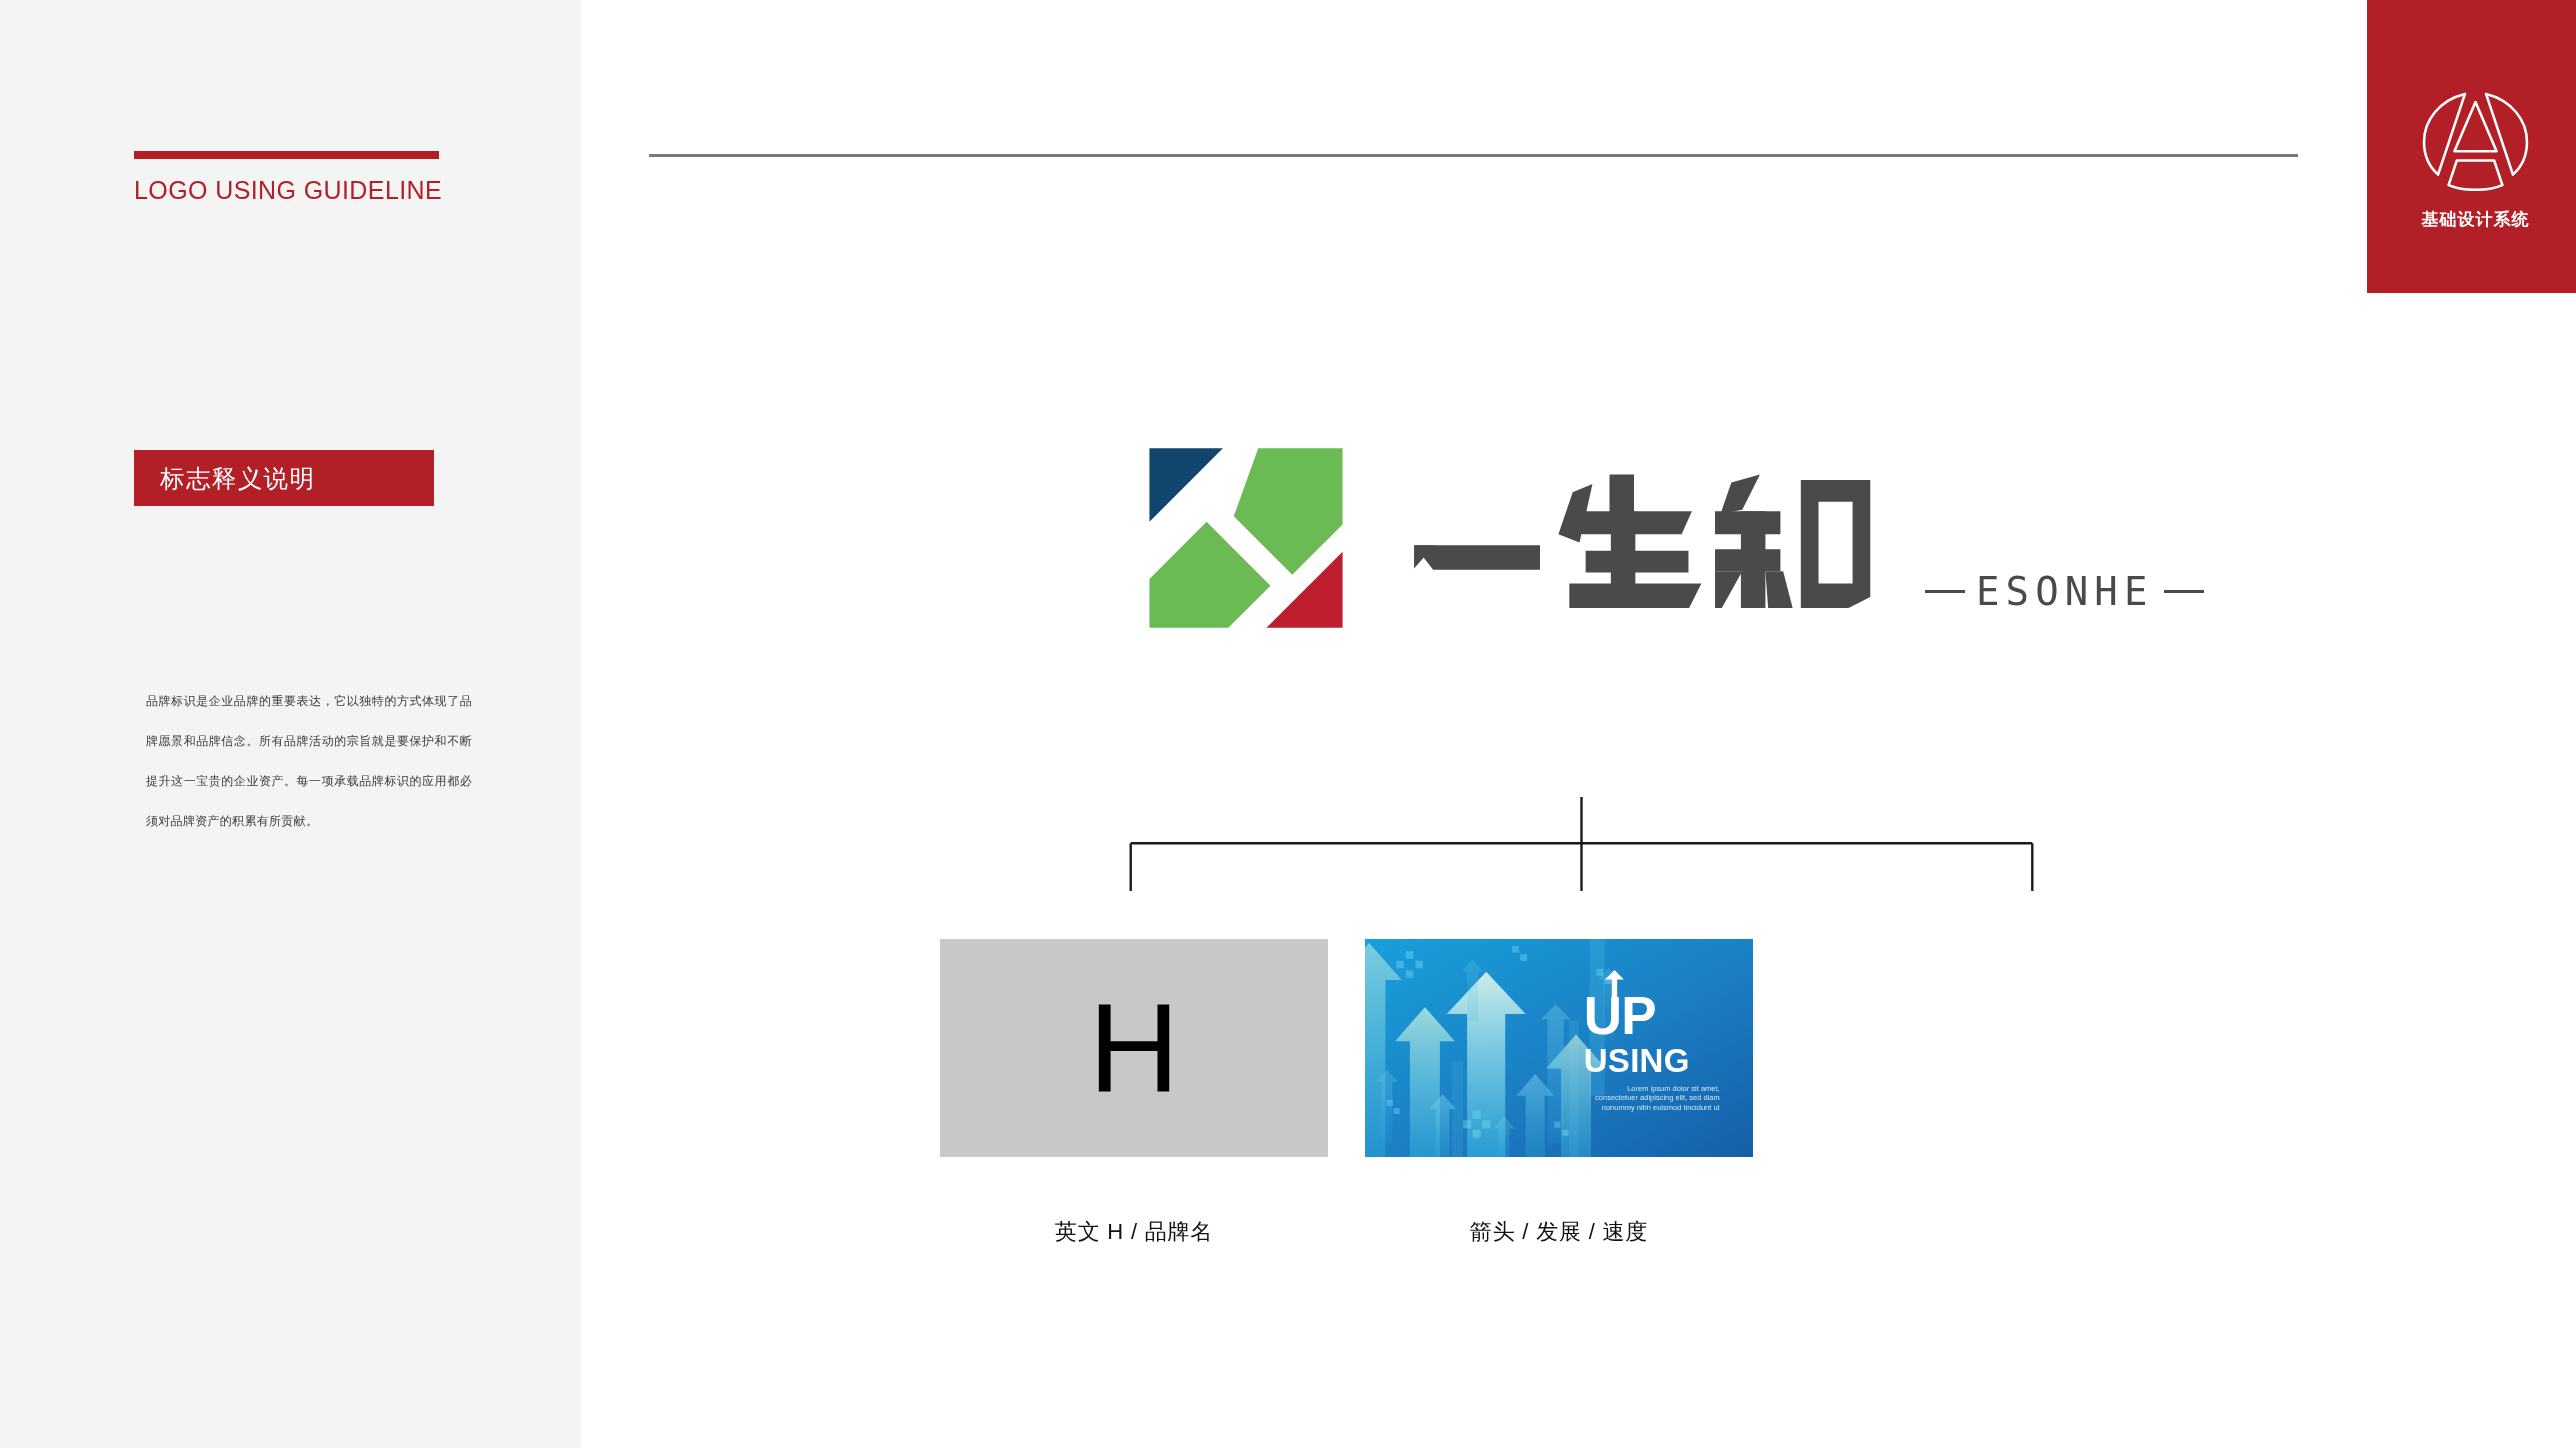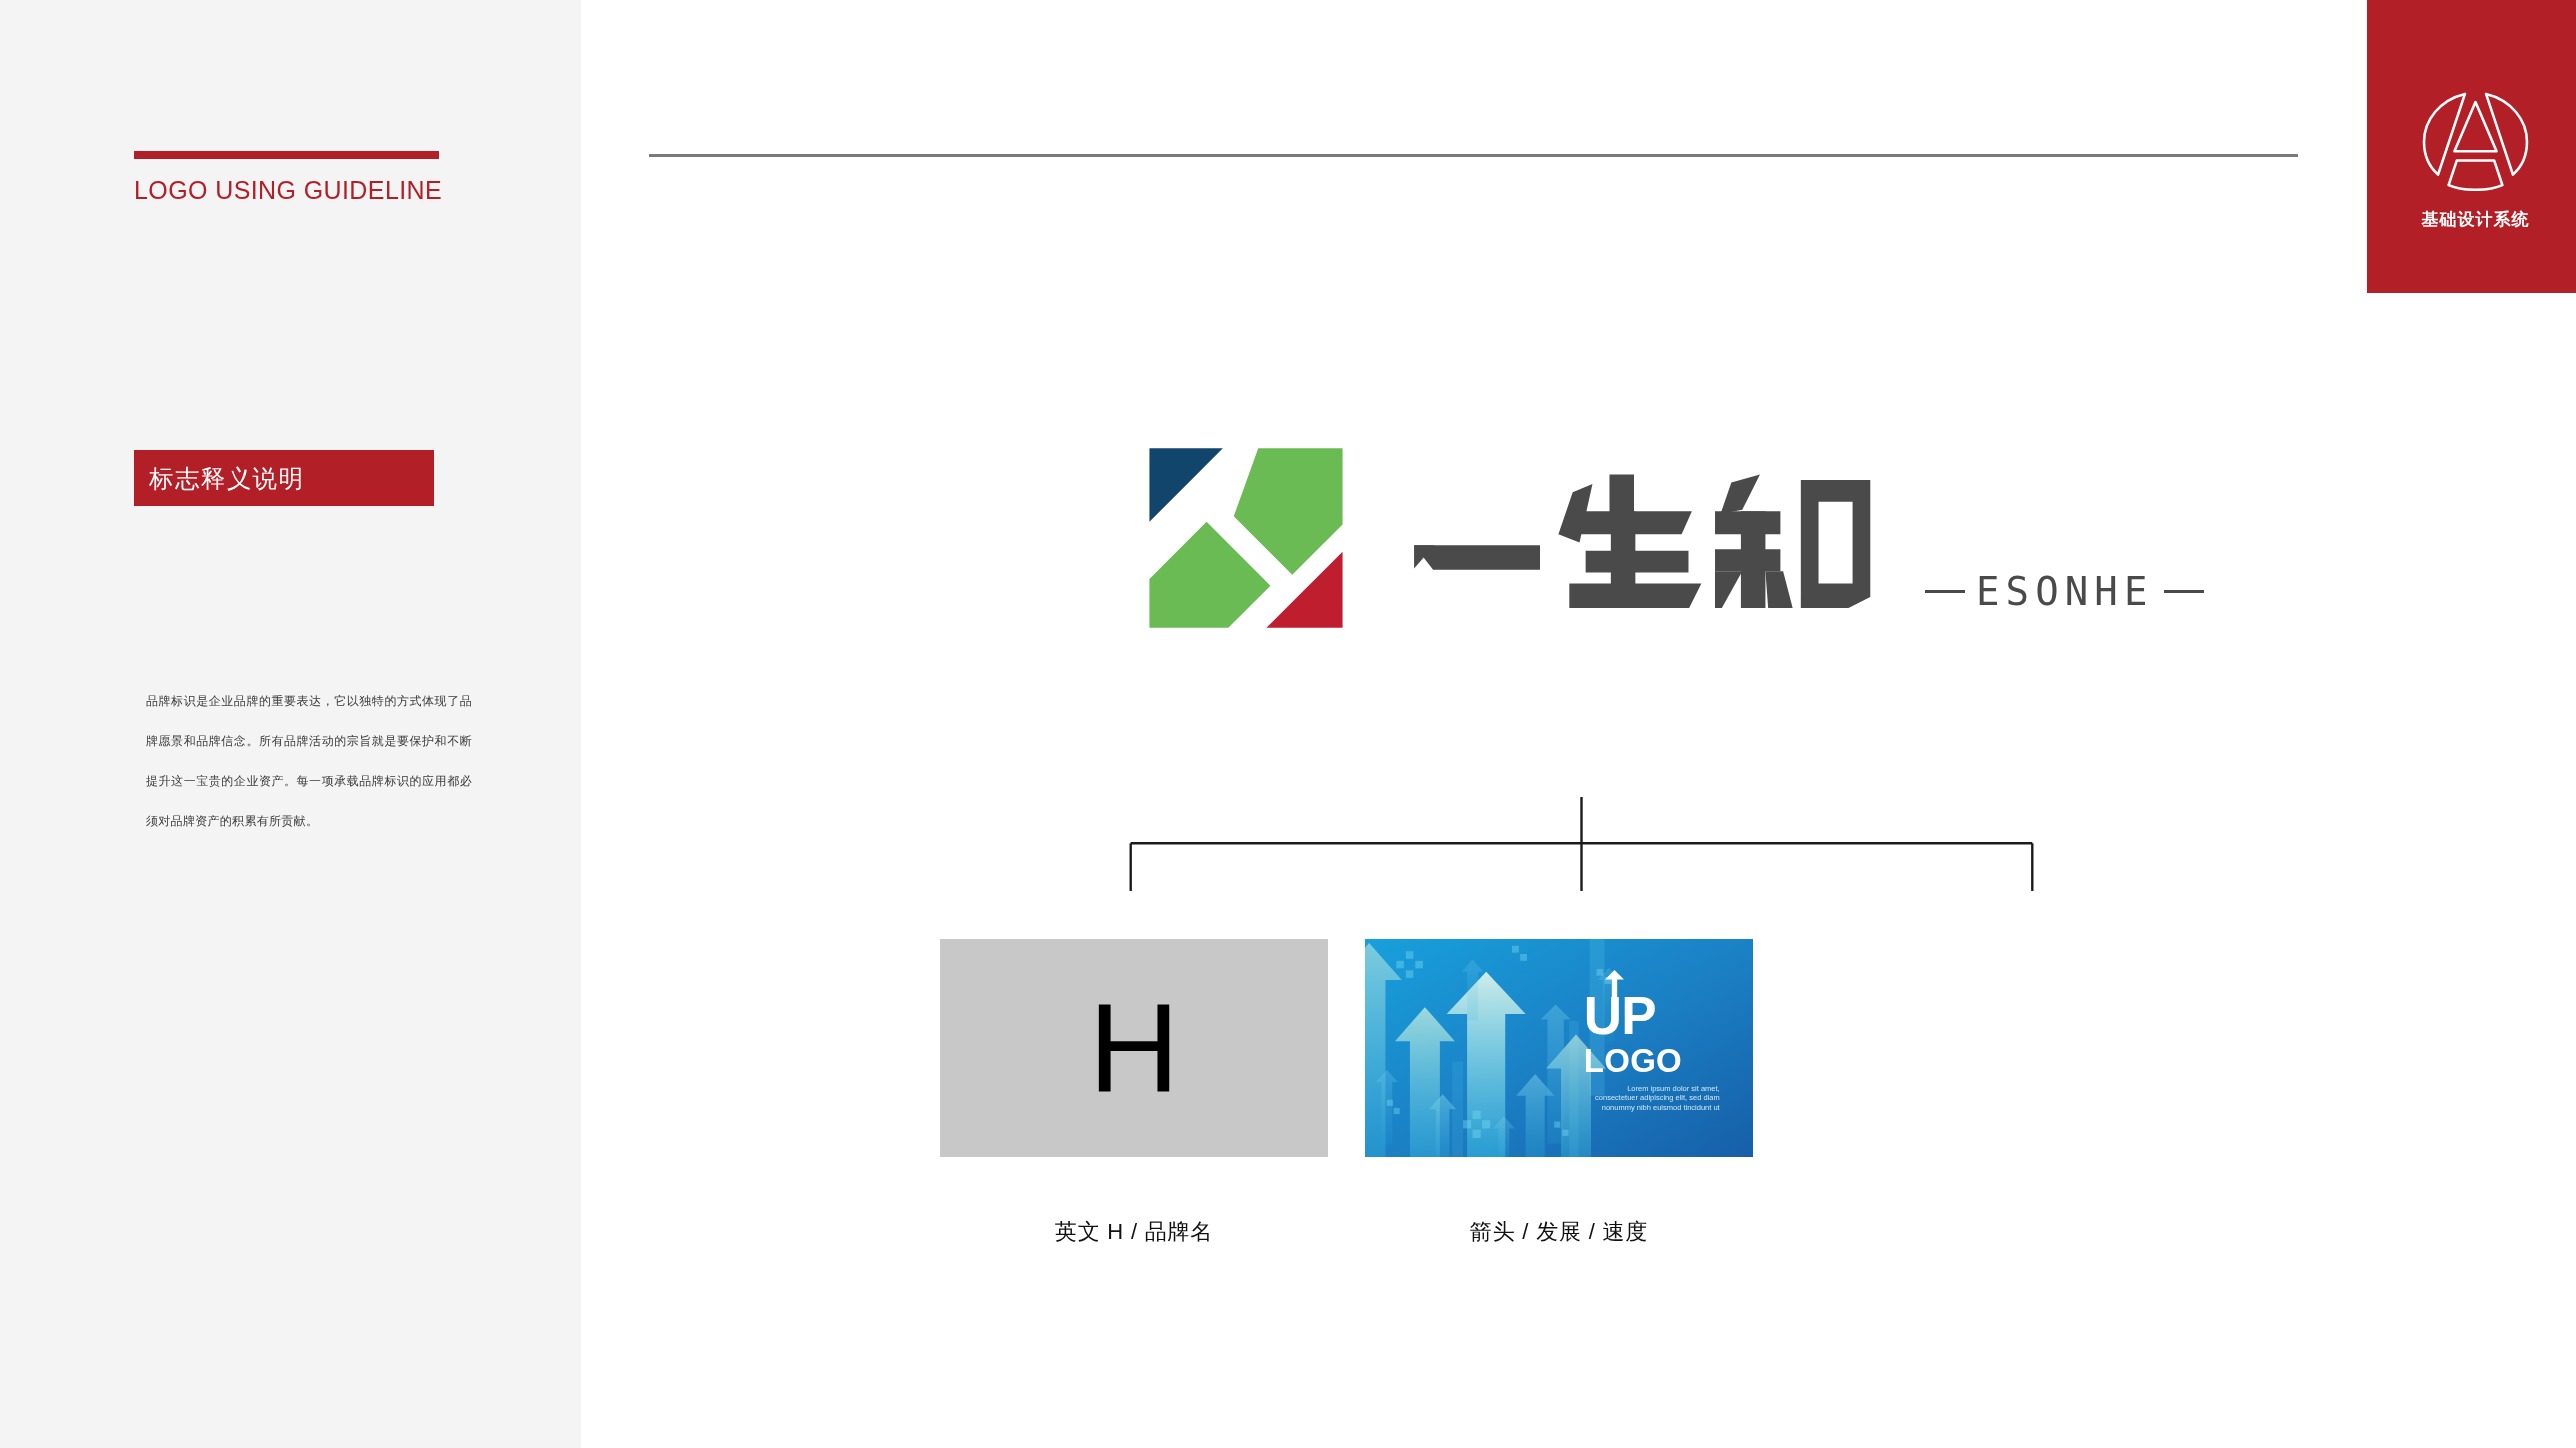--- a/index.html
+++ b/index.html
@@ -29,21 +29,21 @@
     font-size:25px; font-weight:400; letter-spacing:0.4px;
     color:#b31f27; white-space:nowrap;
   }
   #section-badge{
     position:absolute; left:134px; top:450px;
     width:300px; height:56px;
     background:#b31f27;
     display:flex; align-items:center;
   }
   #section-badge-label{
-    padding-left:15px;
+    padding-left:26px;
     font-size:24.5px; color:#ffffff; letter-spacing:1.4px;
     font-family:"DejaVu Sans","Liberation Sans",sans-serif;
   }
   #sidebar-paragraph{
     position:absolute; left:146px; top:681px;
     width:326px;
     font-size:12px; line-height:40px;
     color:#3a3a3a; text-align:justify;
     letter-spacing:0.3px;
     font-family:"DejaVu Sans","Liberation Sans",sans-serif;
@@ -319,21 +319,21 @@
           <rect x="278" y="268" width="9" height="9"></rect>
             <rect x="290" y="280" width="9" height="9"></rect>
         </g>
       </svg>
 
       <div id="uptrend-text">
         <svg width="23" height="31" viewBox="0 0 34 46" style="display:block;margin:0 0 -8.2px 19px;" aria-hidden="true">
           <path d="M13 46 L13 14 L3 14 L17 0 L31 14 L21 14 L21 46 Z" fill="#ffffff"></path>
         </svg>
         <div id="uptrend-up">UP</div>
-        <div id="uptrend-trend">LOGO</div>
+        <div id="uptrend-trend">USING</div>
         <div id="uptrend-lorem">Lorem ipsum dolor sit amet, consectetuer adipiscing elit, sed diam nonummy nibh euismod tincidunt ut</div>
       </div>
     </div>
     <span class="card-caption">箭头 / 发展 / 速度</span>
   </div>
 
 
 </div>
 
 

